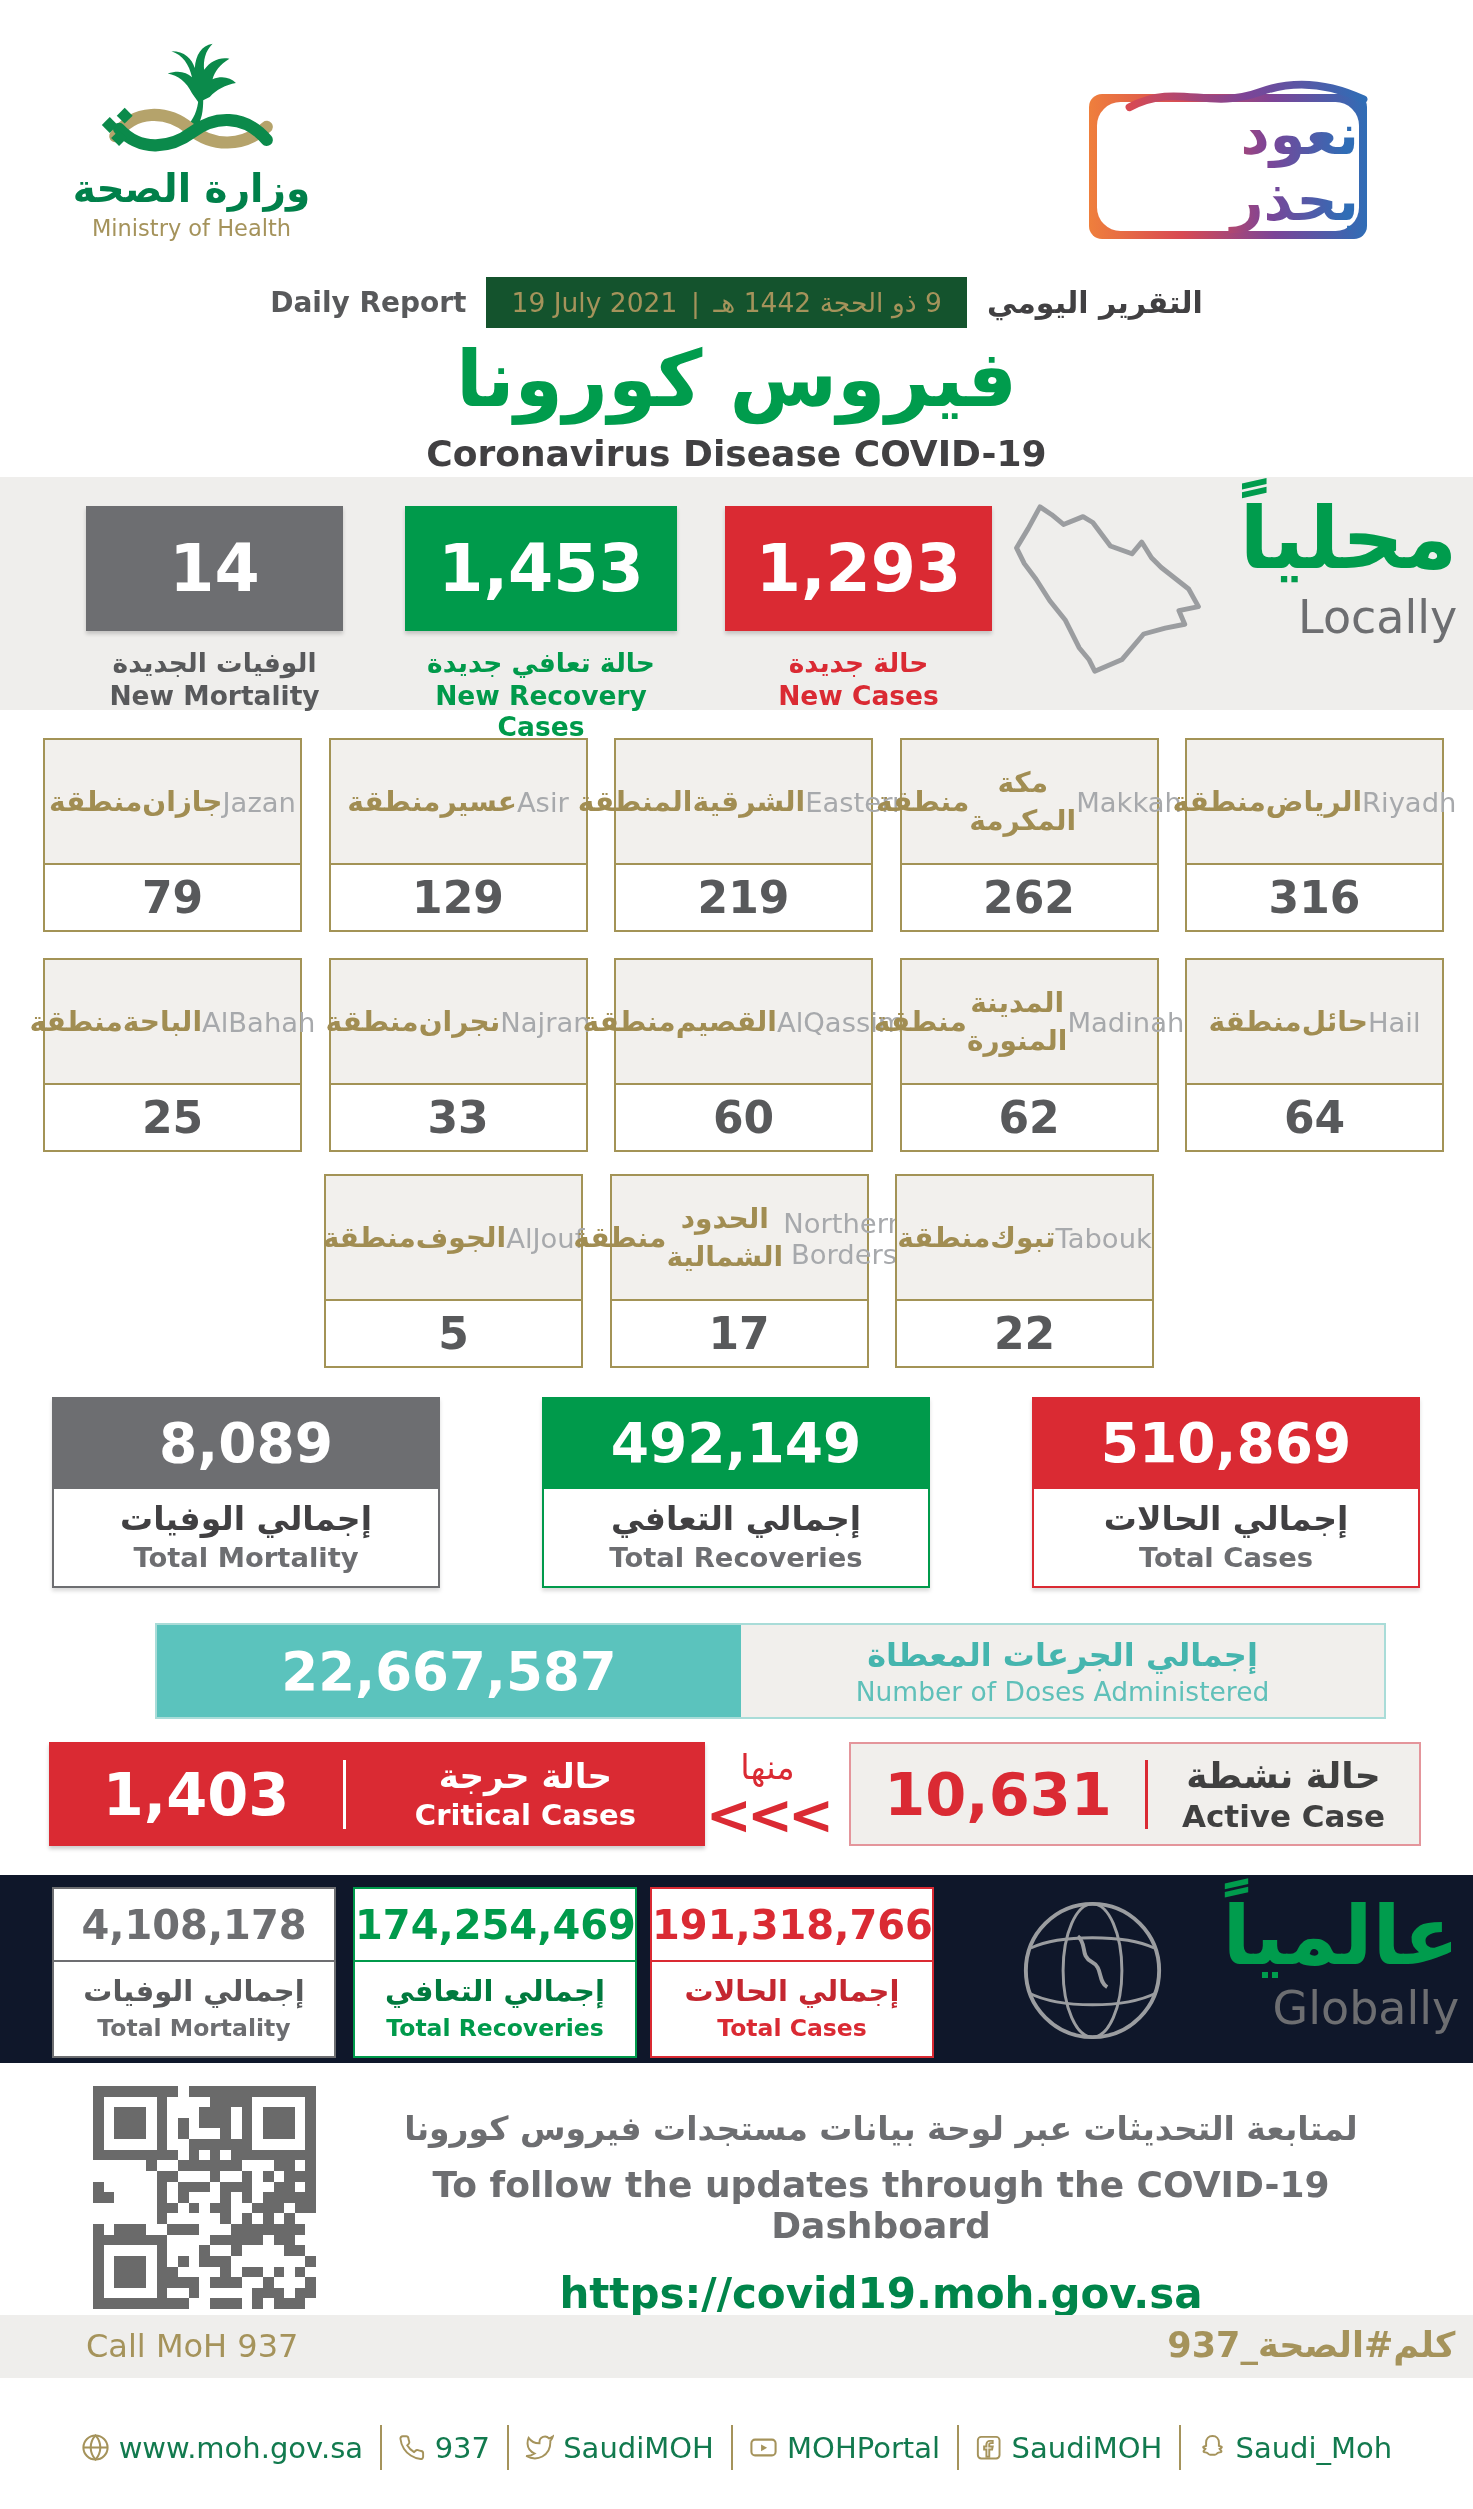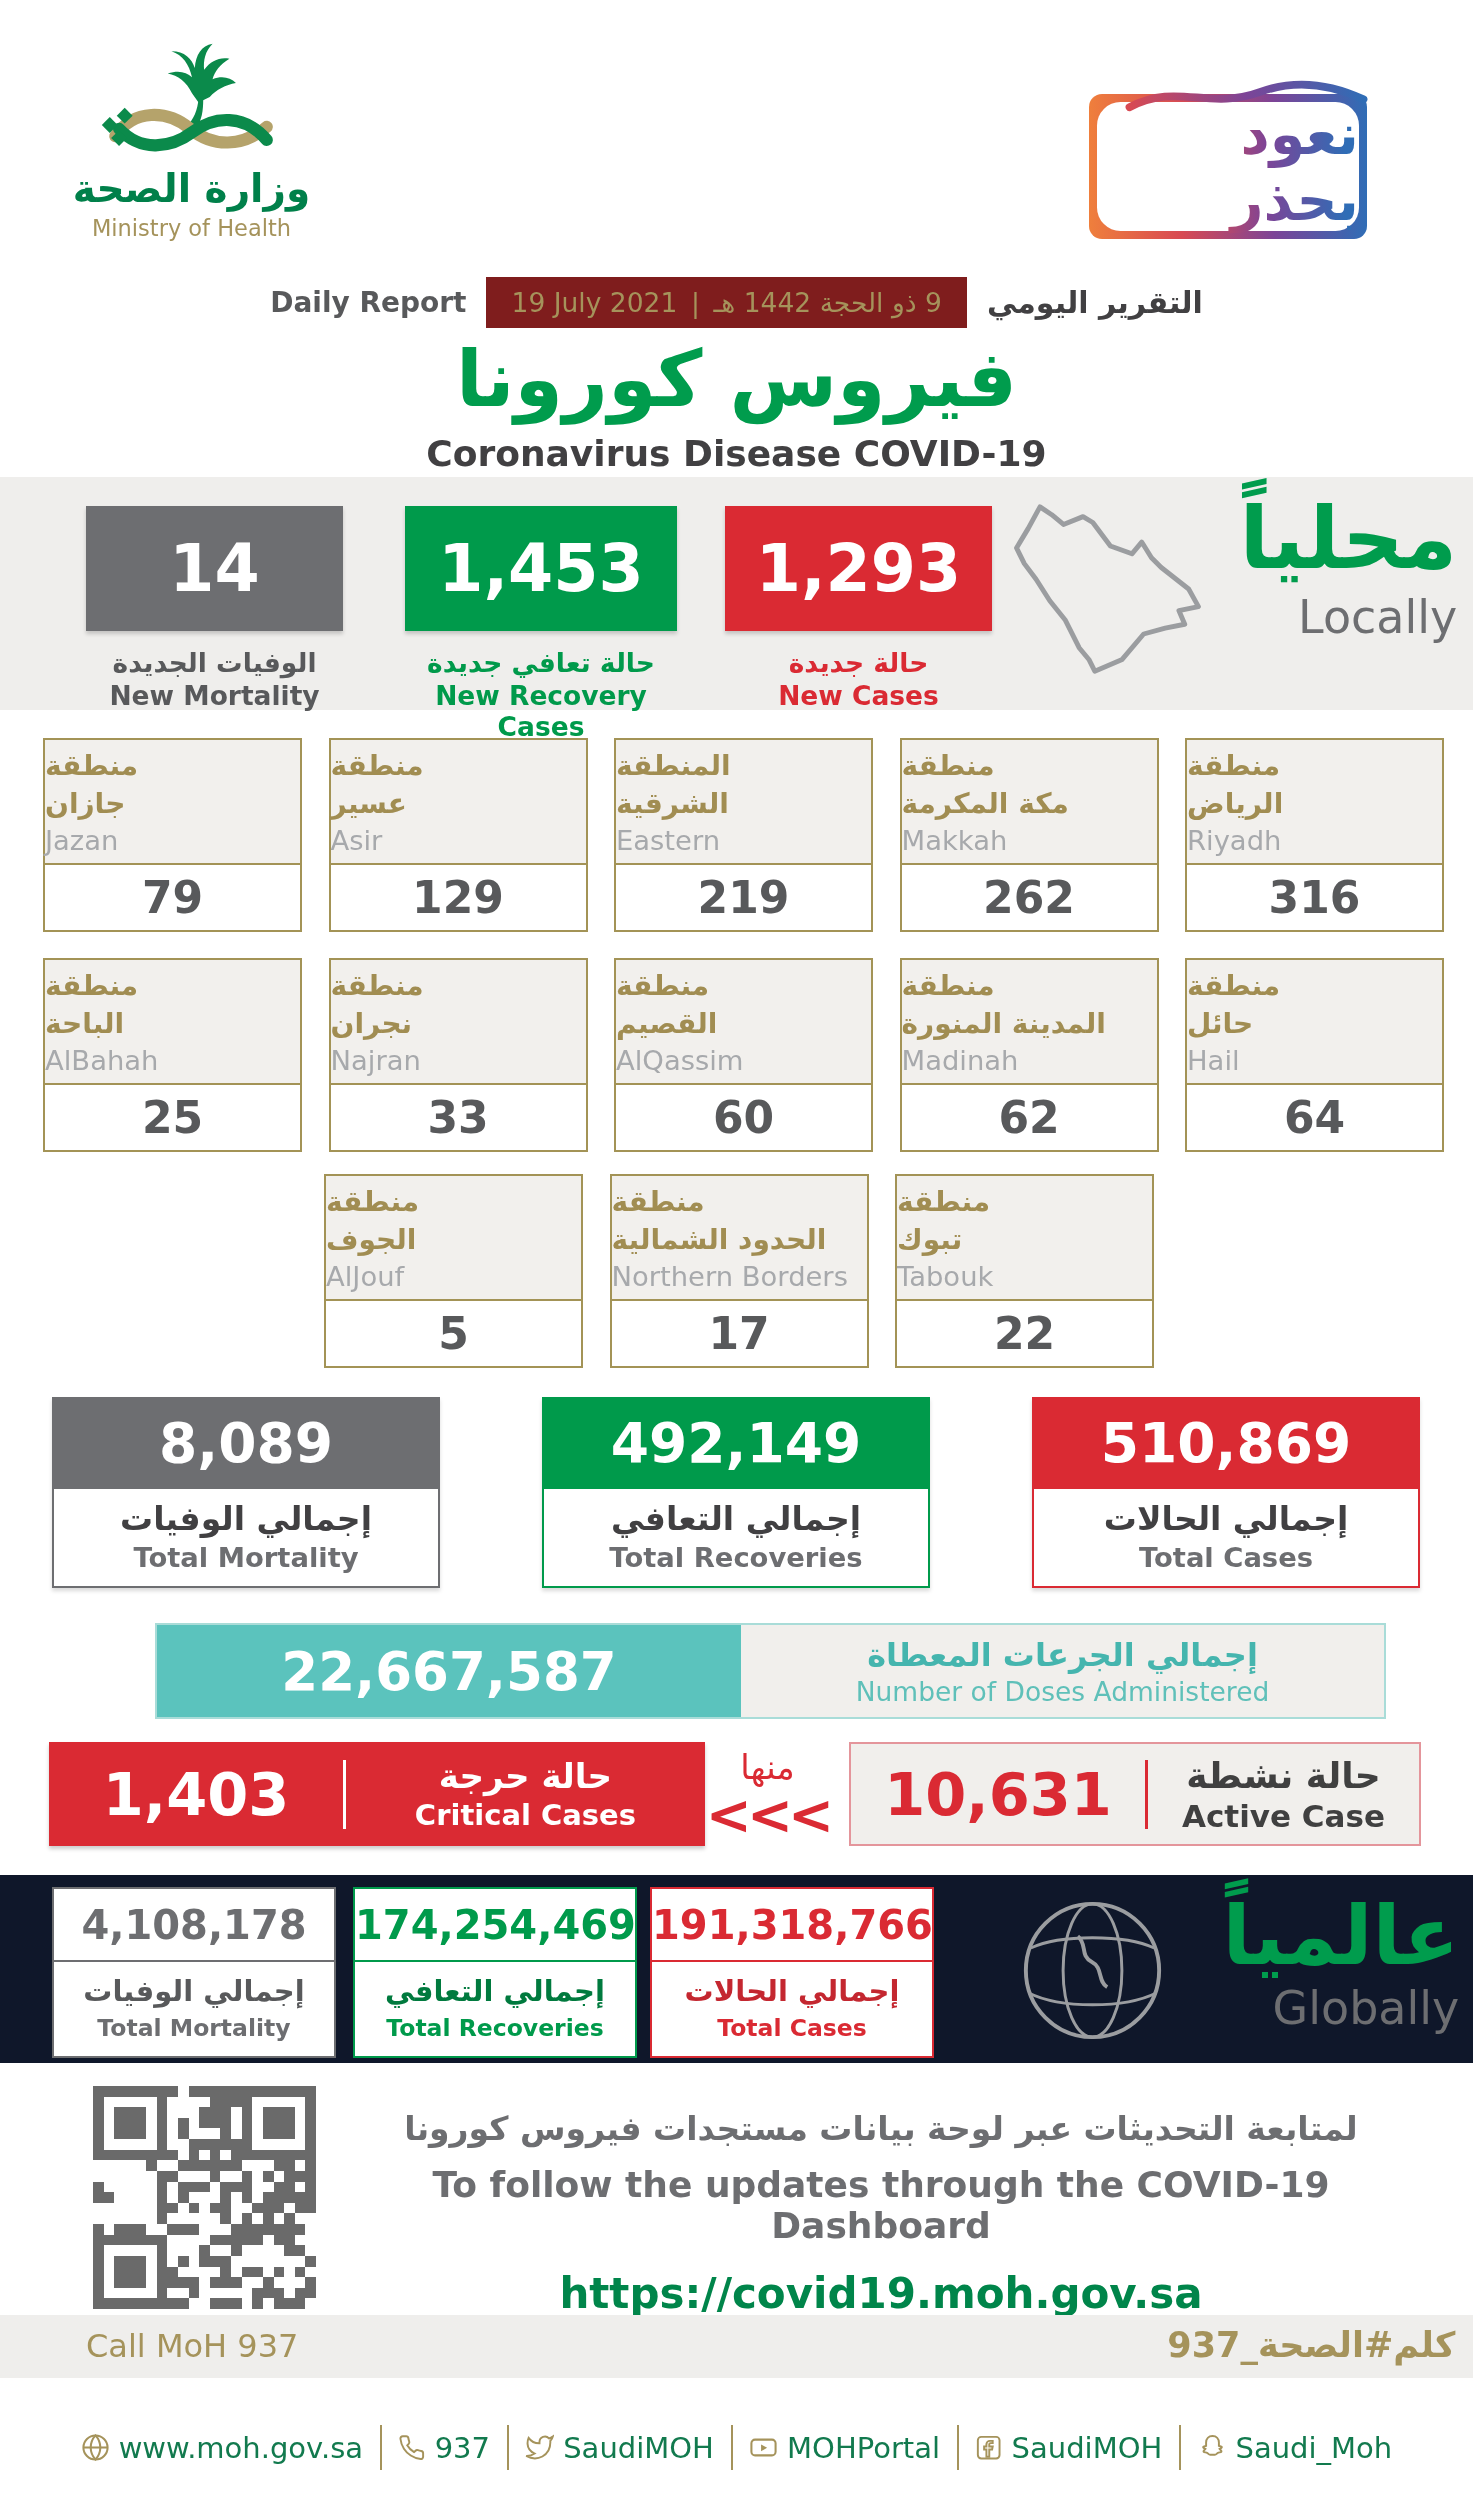--- a/index.html
+++ b/index.html
@@ -15,21 +15,21 @@
   .badge{position:absolute;right:106px;top:94px;width:278px;height:145px;border-radius:13px;
          background:linear-gradient(90deg,#ef7f3c,#d84a53,#7c4497,#2f6db6);padding:8px;box-sizing:border-box;}
   .badge-inner{width:100%;height:100%;background:#fff;border-radius:23.5px;display:flex;align-items:center;justify-content:center;}
   .badge-text{font-size:57px;font-weight:bold;direction:rtl;
               background:linear-gradient(90deg,#ef7f3c 5%,#d84a53 40%,#7c4497 65%,#2f6db6 95%);
               -webkit-background-clip:text;background-clip:text;color:transparent;}
   .badge-wave{position:absolute;top:-17.6px;left:35px;pointer-events:none;}
 
   .report-row{position:absolute;top:277px;left:0;right:0;display:flex;align-items:center;justify-content:center;gap:19.6px;}
   .daily-report-en{font-size:28px;font-weight:bold;color:#58595b;}
-  .date-box{background:#7f1d1d;padding:9.8px 25.5px;display:flex;align-items:center;gap:13.7px;
+  .date-box{background:#14532d;padding:9.8px 25.5px;display:flex;align-items:center;gap:13.7px;
             color:#a5935b;font-size:26.5px;}
   .date-hijri{direction:rtl;}
   .daily-report-ar{font-size:30px;font-weight:bold;color:#414042;direction:rtl;}
 
   .title-ar{position:absolute;top:335px;left:0;right:0;text-align:center;font-size:78px;font-weight:bold;
             color:#009c4d;direction:rtl;line-height:1.15;}
   .title-en{position:absolute;top:433px;left:0;right:0;text-align:center;font-size:36px;font-weight:bold;color:#414042;}
 
   
   .locally{position:absolute;top:477px;left:0;width:100%;height:233px;background:#efeeec;}
@@ -50,21 +50,21 @@
   .ksa-map{position:absolute;left:995px;top:7.8px;}
   .locally-head{position:absolute;right:15.7px;top:11.8px;text-align:right;width:255px;}
   .locally-ar{font-size:86px;font-weight:bold;color:#009c4d;direction:rtl;line-height:1.15;}
   .locally-en{font-size:46px;color:#6d6e71;margin-top:2px;}
 
   
   .region-row{position:absolute;display:flex;gap:26.5px;}
   .row1{top:738px;left:43px;} .row2{top:958px;left:43px;} .row3{top:1174px;left:324px;}
   .rbox{width:255px;border:2px solid #a39356;background:#fff;text-align:center;box-sizing:content-box;}
   .rbox-head{height:123px;background:#f2f0ed;border-bottom:2px solid #a39356;
-             display:flex;flex-direction:column;align-items:flex-start;justify-content:center;}
+             display:flex;flex-direction:row;align-items:center;justify-content:center;}
   .r-ar{font-size:28px;font-weight:bold;color:#a18d52;line-height:1.35;direction:rtl;}
   .r-en{font-size:27.4px;color:#a7a9ac;margin-top:2.9px;}
   .rbox-num{height:65px;display:flex;align-items:center;justify-content:center;
             font-size:44px;font-weight:bold;color:#58595b;background:#fff;}
 
   
   .tbox{position:absolute;top:1397px;width:388px;text-align:center;box-shadow:0 2.9px 3.9px rgba(0,0,0,.15);}
   .tbox-head{height:92px;display:flex;align-items:center;justify-content:center;font-size:55px;font-weight:bold;color:#fff;}
   .tbox-body{background:#fff;border:2px solid;border-top:none;padding:9.8px 0 13.7px 0;}
   .t-ar{font-size:33px;font-weight:bold;color:#414042;direction:rtl;}

